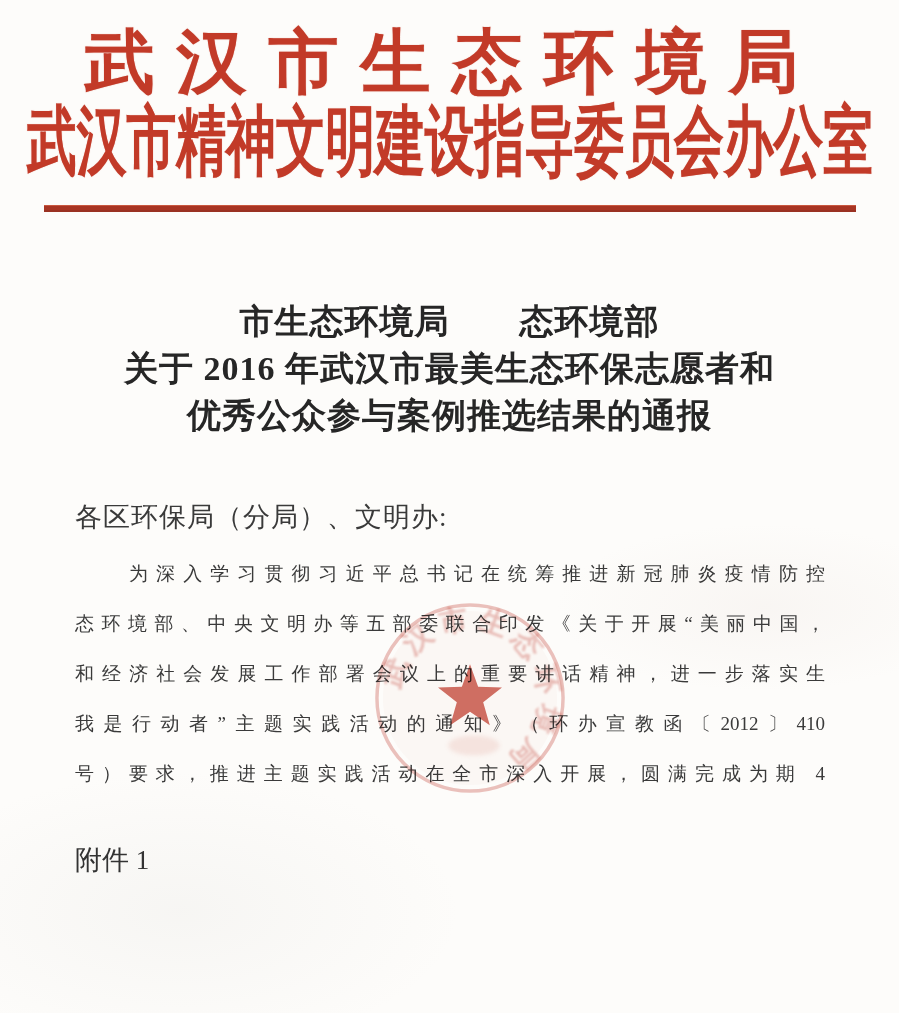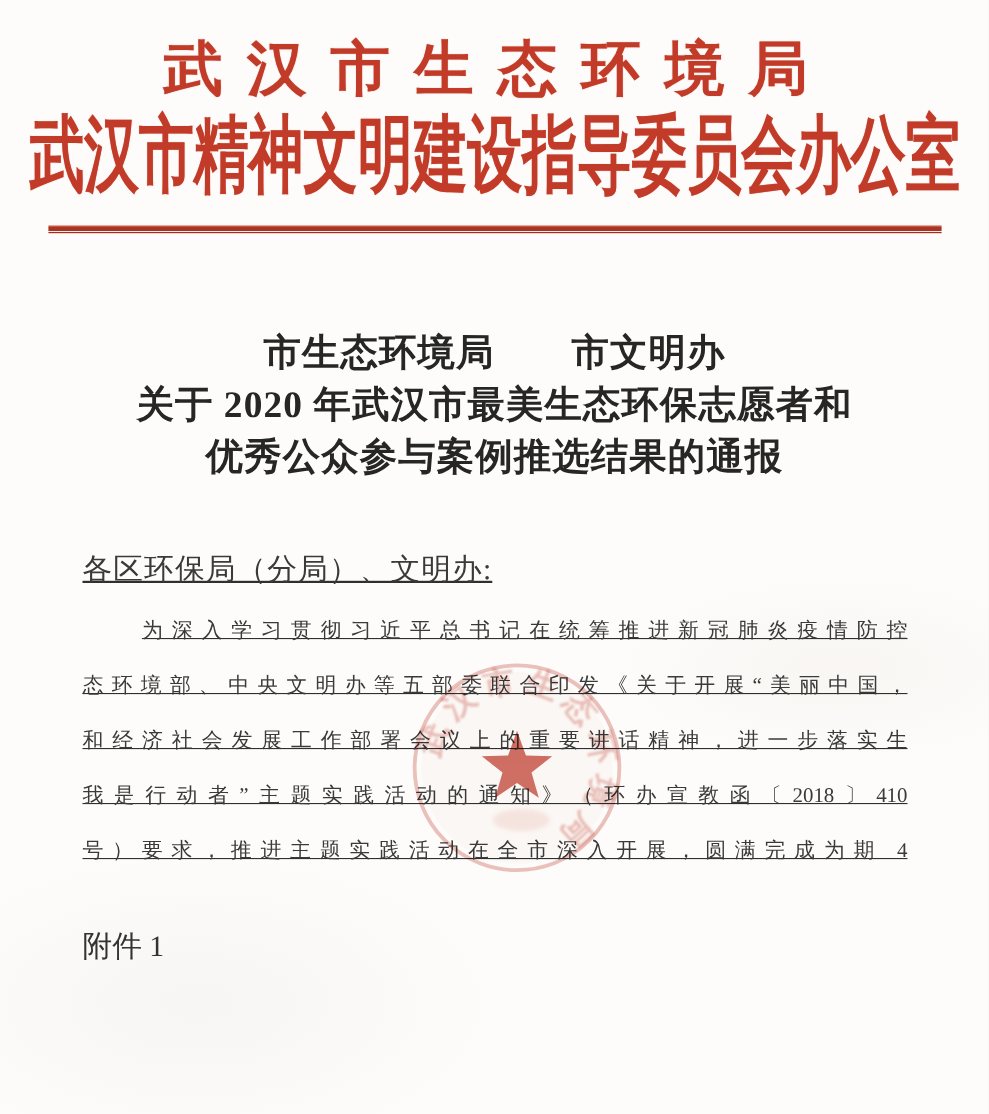--- a/index.html
+++ b/index.html
@@ -12,21 +12,21 @@
       radial-gradient(ellipse 300px 120px at 85% 60%, rgba(210,190,180,0.10), transparent 70%),
       radial-gradient(ellipse 400px 200px at 20% 90%, rgba(200,200,195,0.12), transparent 70%),
       #fdfcfa;
     overflow:hidden;
     font-family:"Liberation Serif","DejaVu Serif",serif;
     color:#2f2f2f;
   }
   
   .letterhead{position:relative;height:205px;padding-top:22px;box-sizing:border-box;}
   .org1{
-    font-size:54px;line-height:82px;font-weight:bold;
+    font-size:70px;line-height:82px;font-weight:bold;
     color:#c23a28;text-align:center;
     letter-spacing:22px;padding-left:6px;
     white-space:nowrap;
     text-shadow:0 0 1px rgba(194,58,40,.55);
   }
   .org2{
     position:absolute;top:98px;left:50%;
     transform:translateX(-50%) scaleX(0.655);
     transform-origin:center;
     font-size:76px;line-height:86px;font-weight:bold;
@@ -38,21 +38,21 @@
     background:linear-gradient(to bottom,
       #c9573f 0px,#c9573f 1px,
       #a83523 1px,#a83523 5px,
       #f7e8e4 5px,#f7e8e4 5.5px,
       #9a3122 5.5px,#9a3122 7px);
   }
   
   .doc-title{margin-top:86px;text-align:center;font-weight:bold;color:#262626;}
   .doc-title .t-line{font-size:34px;line-height:47px;letter-spacing:1px;}
   
-  .doc-body{margin:16px 74px 0 75px;text-decoration:underline;}
+  .doc-body{margin:16px 74px 0 75px;}
   .salutation{margin-top:58px;font-size:27px;line-height:40px;color:#3a3a3a;letter-spacing:1px;}
   .paragraph{margin-top:12px;}
   .p-line{
     font-size:19px;line-height:50px;color:#3a3a3a;
     text-align:justify;text-align-last:justify;
   }
   .p-line.indent{padding-left:54px;}
   
   .attach-label{margin:44px 0 0 75px;font-size:27px;line-height:34px;color:#333;}
   
@@ -67,32 +67,32 @@
 
 <div class="page">
 
   <div class="letterhead">
     <div class="org1">武汉市生态环境局</div>
     <div class="org2">武汉市精神文明建设指导委员会办公室</div>
   </div>
   <div class="redline"></div>
 
   <div class="doc-title">
-    <div class="t-line">市生态环境局　　市文明办</div>
-    <div class="t-line">关于 2020 年武汉市最美生态环保志愿者和</div>
+    <div class="t-line">市生态环境局　　态环境部</div>
+    <div class="t-line">关于 2016 年武汉市最美生态环保志愿者和</div>
     <div class="t-line">优秀公众参与案例推选结果的通报</div>
   </div>
 
   <div class="doc-body">
     <div class="salutation">各区环保局（分局）、文明办:</div>
     <div class="paragraph">
       <div class="p-line indent">为深入学习贯彻习近平总书记在统筹推进新冠肺炎疫情防控</div>
       <div class="p-line">态环境部、中央文明办等五部委联合印发《关于开展“美丽中国，</div>
       <div class="p-line">和经济社会发展工作部署会议上的重要讲话精神，进一步落实生</div>
-      <div class="p-line">我是行动者”主题实践活动的通知》（环办宣教函〔2018〕410</div>
+      <div class="p-line">我是行动者”主题实践活动的通知》（环办宣教函〔2012〕410</div>
       <div class="p-line">号）要求，推进主题实践活动在全市深入开展，圆满完成为期 4</div>
     </div>
   </div>
 
   <div class="attach-label">附件 1</div>
 
   <div class="seal">
     <svg viewBox="0 0 200 200" width="198" height="198">
       <defs>
         <path id="arcpath" d="M 100,100 m -70,0 a 70,70 0 1,1 140,0 a 70,70 0 1,1 -140,0"></path>

